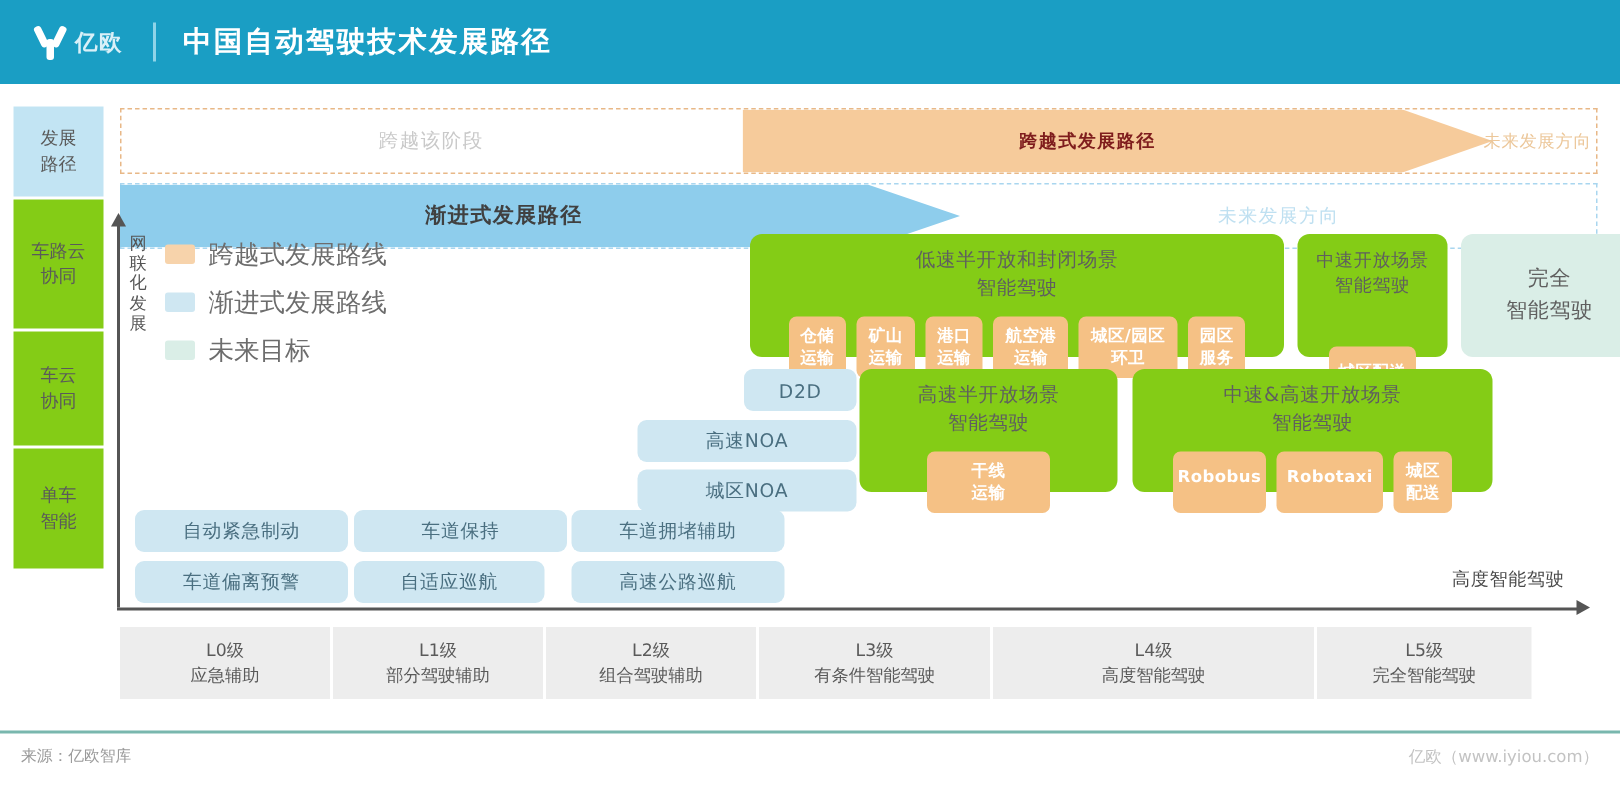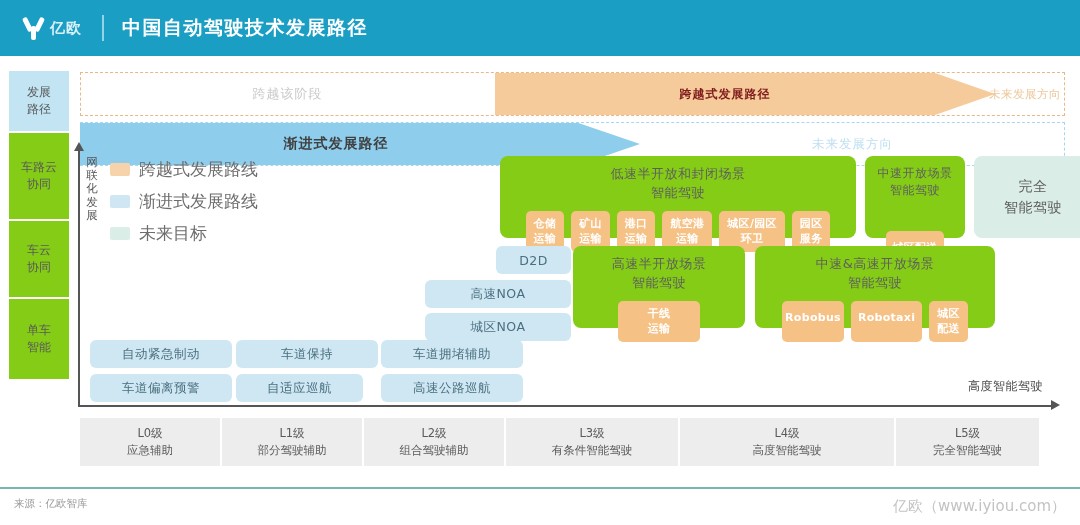--- a/index.html
+++ b/index.html
@@ -148,21 +148,21 @@
   .level {
     background:#ededed; border-right:2px solid #ffffff;
     display:flex; flex-direction:column; align-items:center; justify-content:center;
     font-size:11.5px; color:#5a5a5a; line-height:1.5;
   }
   .level:last-child { border-right:none; }
 
   
   .foot-line { position:absolute; left:0; top:487px; width:1080px; height:2px; background:#79b7ae; }
   .foot-left { position:absolute; left:14px; top:497px; font-size:10.5px; color:#9a9a9a; }
-  .foot-right { position:absolute; right:14px; top:497px; font-size:15px; color:#c3c3c3; }
+  .foot-right { position:absolute; right:14px; top:497px; font-size:11px; color:#c3c3c3; }
 </style>
 </head>
 <body>
 
 <div class="header">
   <div class="logo-wrap">
     <div class="logo-mark">
       <div class="v1"></div>
         <div class="v2"></div>
         <div class="stem"></div>
@@ -285,21 +285,21 @@
     <span>应急辅助</span>
   </div>
   <div class="level" style="width:142px">
     <span>L1级</span>
     <span>部分驾驶辅助</span>
   </div>
   <div class="level" style="width:142px">
     <span>L2级</span>
     <span>组合驾驶辅助</span>
   </div>
-  <div class="level" style="width:174px">
+  <div class="level" style="width:156px">
     <span>L3级</span>
     <span>有条件智能驾驶</span>
   </div>
   <div class="level" style="width:216px">
     <span>L4级</span>
     <span>高度智能驾驶</span>
   </div>
   <div class="level" style="width:143px">
     <span>L5级</span>
     <span>完全智能驾驶</span>

